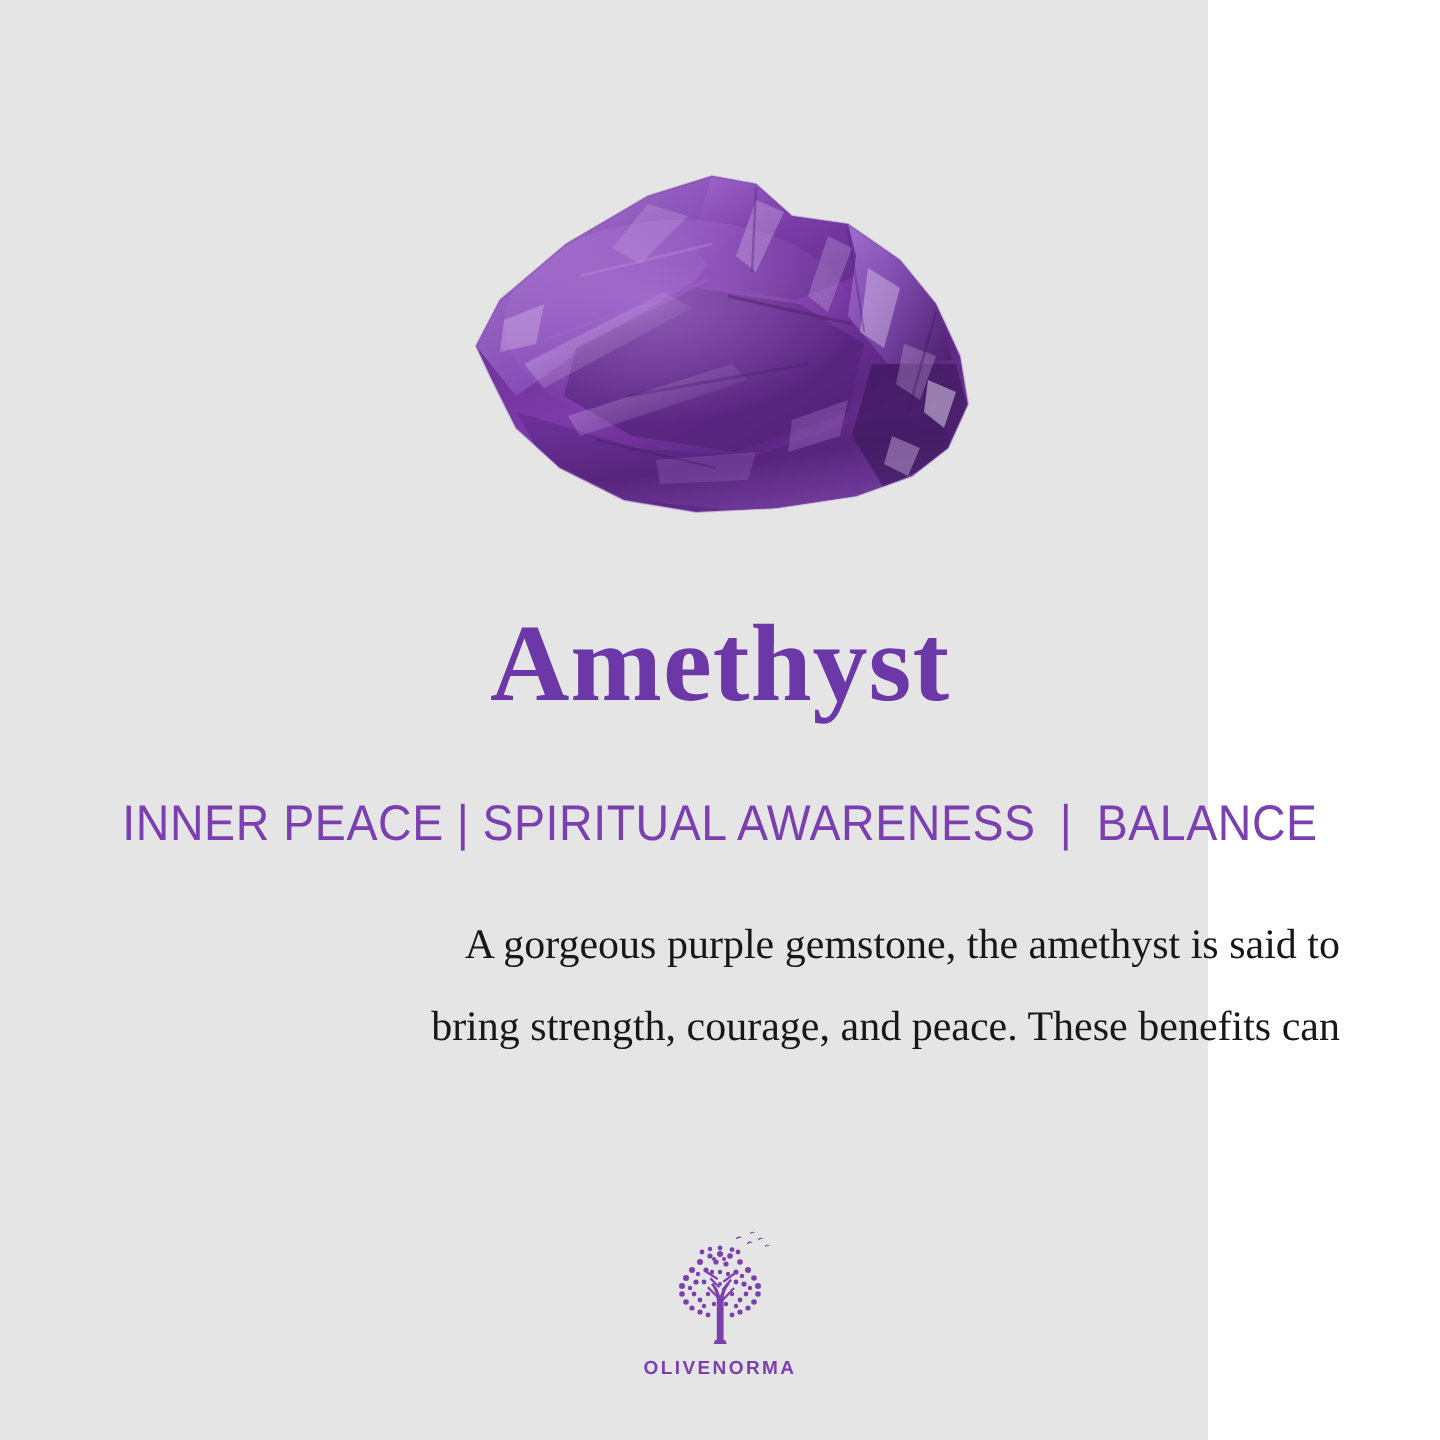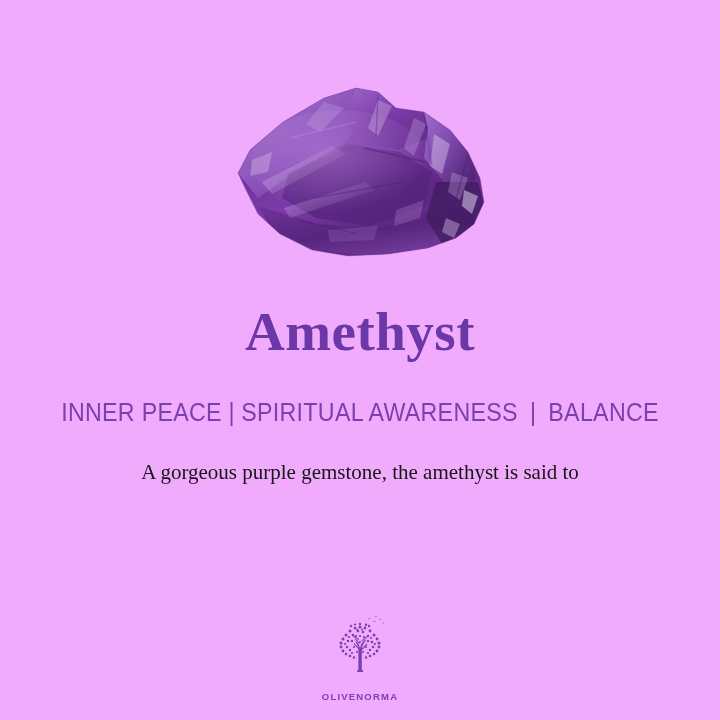--- a/index.html
+++ b/index.html
@@ -8,23 +8,23 @@
   }
   body {
     width: 720px;
     height: 720px;
     background: #ffffff;
     font-family: "Liberation Sans", sans-serif;
     overflow: hidden;
   }
   .card {
     position: relative;
-    width: 720px;
+    width: 604px;
     height: 720px;
-    background: #f0abfc;
+    background: #e5e5e5;
     box-sizing: border-box;
   }
 
   
   .hero {
     position: absolute;
     left: 0;
     top: 0;
     width: 720px;
     height: 290px;
@@ -81,21 +81,21 @@
   .subtitle .sep.wide {
     padding: 0 13px;
   }
 
   
   .body-copy {
     position: absolute;
     left: 50px;
     top: 452px;
     width: 620px;
-    text-align: center;
+    text-align: right;
     font-family: "Liberation Serif", serif;
     font-size: 21px;
     line-height: 41px;
     color: #171717;
   }
 
   
   .logo {
     position: absolute;
     left: 0;
@@ -104,21 +104,21 @@
     text-align: center;
   }
   .logo-mark {
     display: block;
     margin: 0 auto;
     width: 64px;
     height: 64px;
   }
   .logo-word {
     display: block;
-    margin-top: 13px;
+    margin-top: 1px;
     font-family: "Liberation Sans", sans-serif;
     font-size: 9.5px;
     font-weight: 700;
     letter-spacing: 1.2px;
     color: #7b3fb0;
   }
 </style>
 </head>
 <body>
 
@@ -212,20 +212,21 @@
       </svg>
     </div>
   </div>
 
   <div class="title">Amethyst</div>
 
   <div class="subtitle"><span>INNER PEACE</span><span class="sep">|</span><span>SPIRITUAL AWARENESS</span><span class="sep wide">|</span><span>BALANCE</span></div>
 
   <div class="body-copy">
     <div>A gorgeous purple gemstone, the amethyst is said to</div>
+    <div>bring strength, courage, and peace. These benefits can</div>
   </div>
 
   <div class="logo">
     <svg class="logo-mark" viewBox="0 0 64 64" xmlns="http://www.w3.org/2000/svg">
       <g fill="#7b3fb0">
 
         <path d="M30.4 56 L30.4 36 C30.4 33 29 30 27.5 28.2 L28.6 27.4 C30.2 29.2 31.4 31.6 31.8 33.6 L32.2 33.6 C32.7 31.4 34 29 35.8 27.2 L36.9 28 C35.2 29.9 33.8 32.8 33.8 36 L33.8 56 Z"></path>
         <path d="M29.6 56 L34.6 56 L35.4 58 L28.8 58 Z"></path>
 
         <path d="M31.6 36 L25.5 30 L26.3 29.2 L32 34.9 Z"></path>

